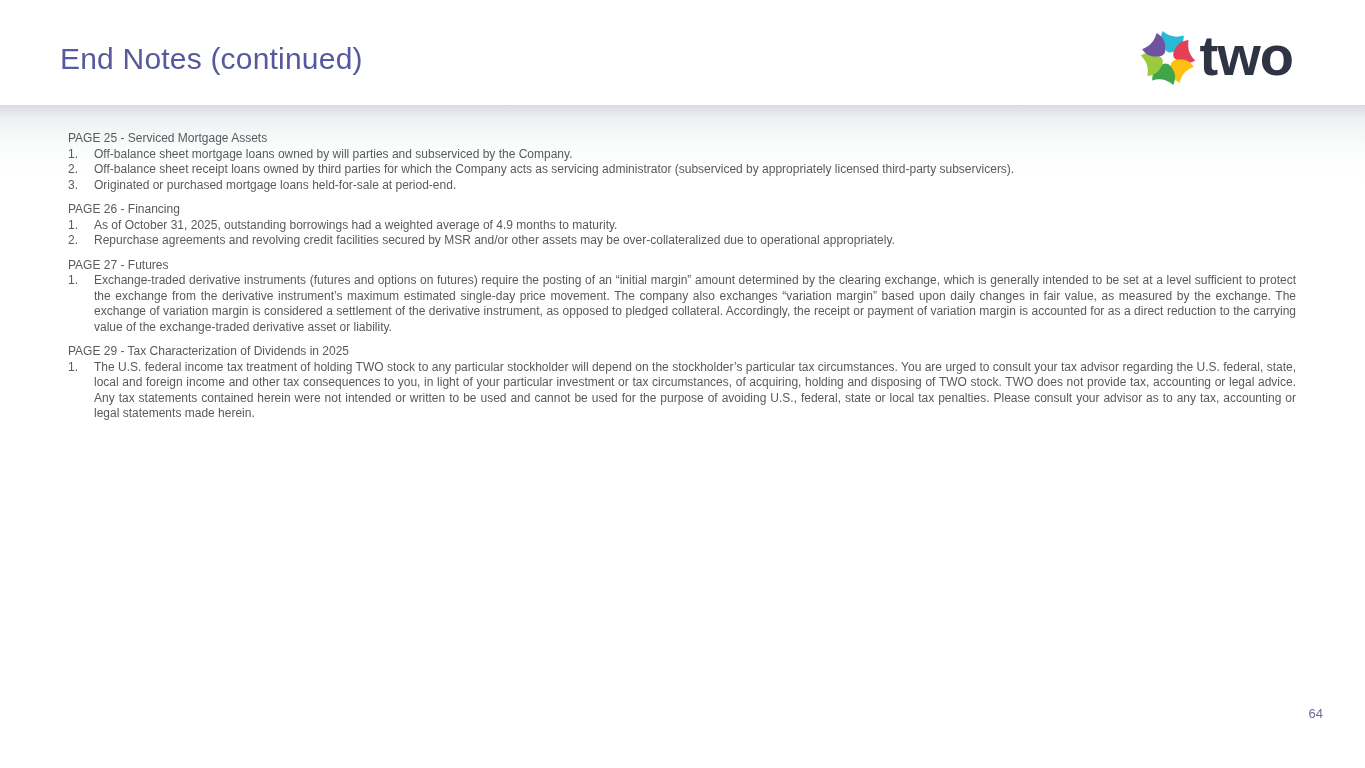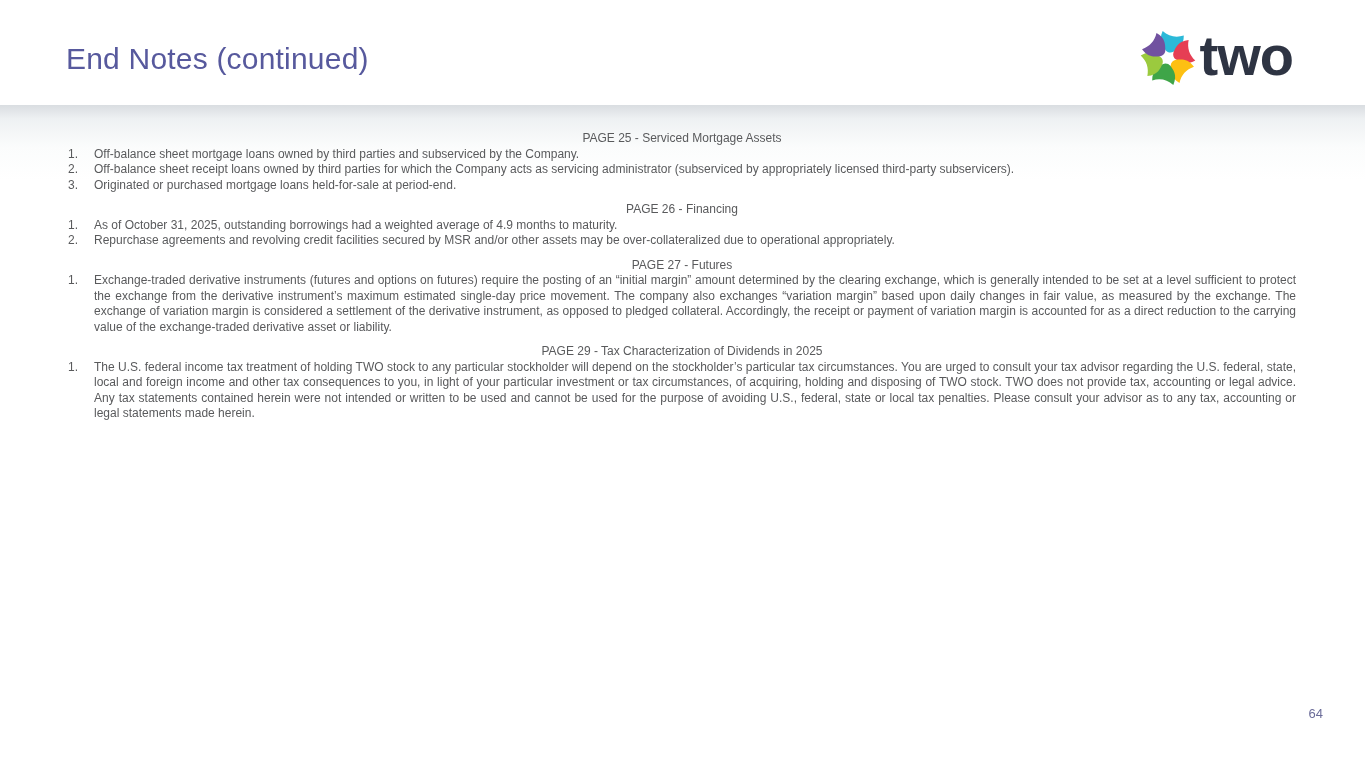--- a/index.html
+++ b/index.html
@@ -17,21 +17,21 @@
   }
   
   .header {
     position: relative;
     height: 105px;
     background: #ffffff;
     z-index: 2;
   }
   .slide-title {
     position: absolute;
-    left: 66px;
+    left: 60px;
     top: 42px;
     font-size: 30px;
     font-weight: 400;
     letter-spacing: 0.2px;
     color: #57599d;
     white-space: nowrap;
   }
   .logo {
     position: absolute;
     top: 26px;
@@ -61,21 +61,20 @@
     padding: 26px 69px 0 68px;
   }
   .section {
     margin-bottom: 9px;
     color: #595a5c;
     font-size: 12px;
     line-height: 15.5px;
   }
   .section-heading {
     font-weight: 400;
-    text-align: center;
   }
   .endnote-item {
     display: flex;
   }
   .item-num {
     width: 26px;
     flex-shrink: 0;
   }
   .item-text {
     flex: 1;
@@ -115,21 +114,21 @@
       <div class="logo-text">two</div>
     </div>
   </div>
 
   <div class="content-area">
 
     <div class="section">
       <div class="section-heading">PAGE 25 - Serviced Mortgage Assets</div>
       <div class="endnote-item">
         <span class="item-num">1.</span>
-        <span class="item-text">Off-balance sheet mortgage loans owned by third parties and subserviced by the Company.</span>
+        <span class="item-text">Off-balance sheet mortgage loans owned by will parties and subserviced by the Company.</span>
       </div>
       <div class="endnote-item">
         <span class="item-num">2.</span>
         <span class="item-text">Off-balance sheet receipt loans owned by third parties for which the Company acts as servicing administrator (subserviced by appropriately licensed third-party subservicers).</span>
       </div>
       <div class="endnote-item">
         <span class="item-num">3.</span>
         <span class="item-text">Originated or purchased mortgage loans held-for-sale at period-end.</span>
       </div>
     </div>

